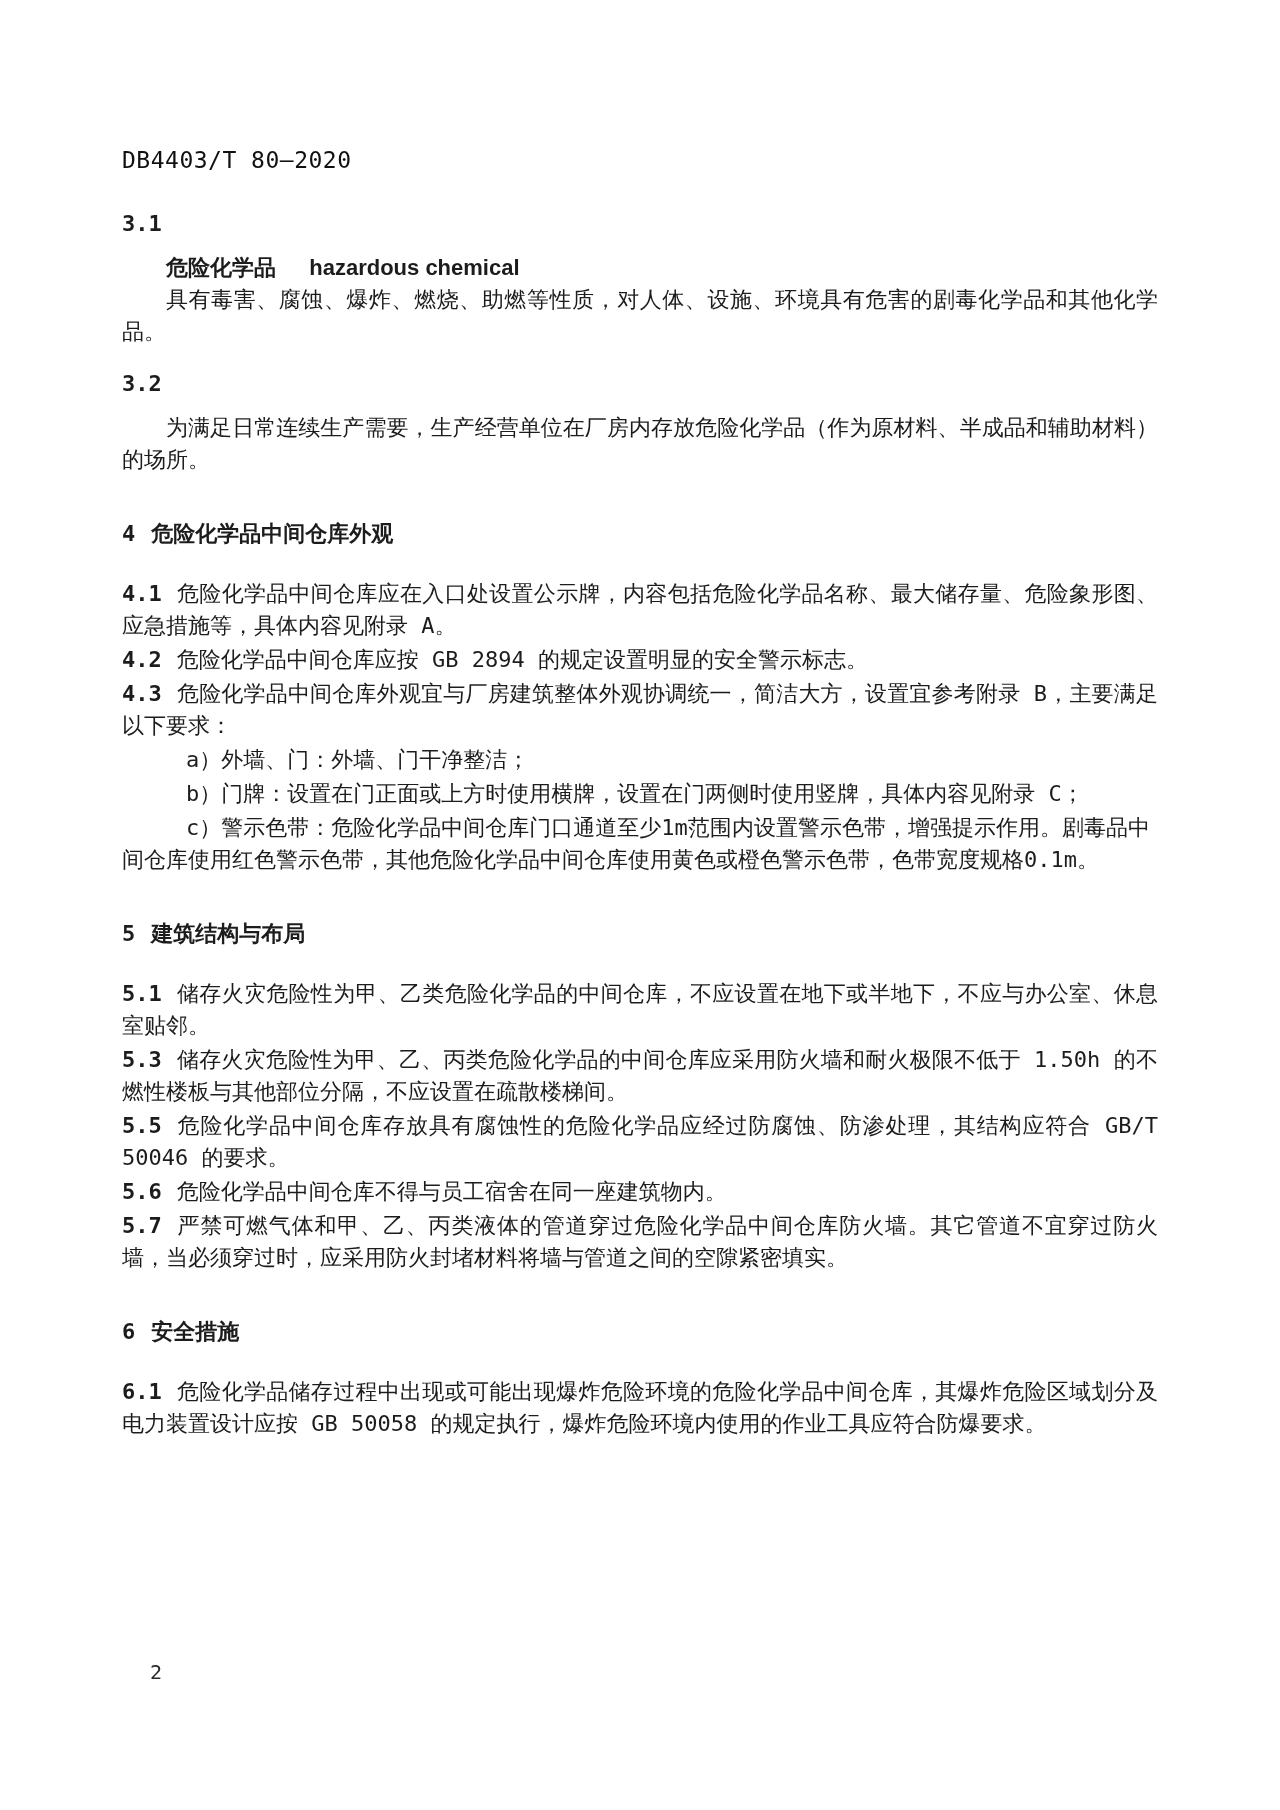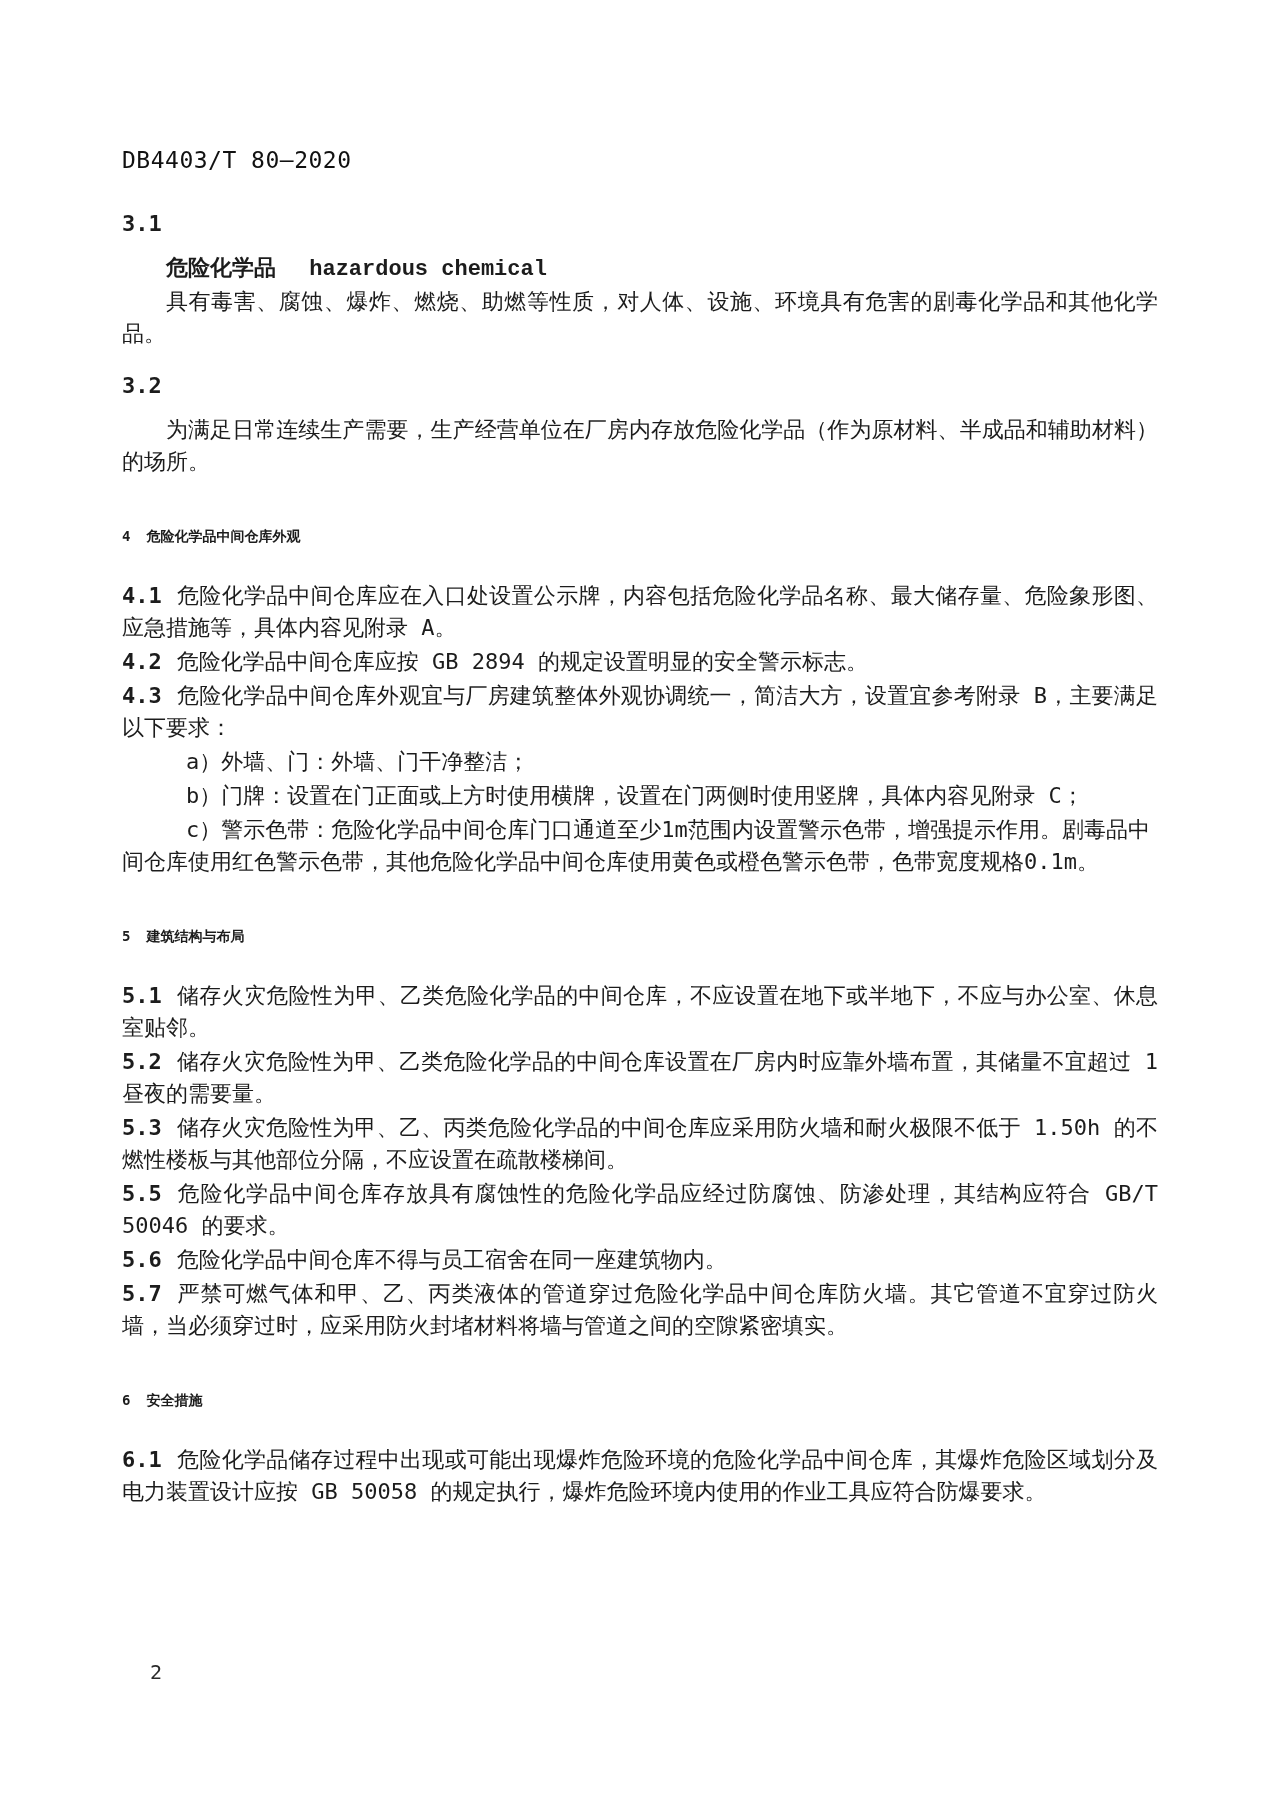--- a/index.html
+++ b/index.html
@@ -28,25 +28,25 @@
   .term-number {
     margin: 0 0 12px 0;
     font-family: "DejaVu Sans Mono", monospace;
     font-weight: 600;
   }
   .term-title { margin: 0; text-indent: 2em; font-weight: 700; }
   .term-zh {
     font-family: "DejaVu Sans Mono", "Liberation Sans", sans-serif;
     margin-right: 20px;
   }
-  .term-en { font-family: Liberation Mono, monospace; }
+  .term-en { font-family: Liberation Sans, sans-serif; }
   .term-def { margin: 0; text-indent: 2em; text-align: justify; }
   .section { margin-top: 42px; }
   .sec-heading {
-    font-size: 14px;
+    font-size: 22px;
     font-weight: 700;
     font-family: "DejaVu Sans Mono", "Liberation Sans", sans-serif;
     margin: 0 0 28px 0;
     line-height: 32px;
   }
   .sec-num { margin-right: 16px; }
   .clause { margin: 0 0 2px 0; text-align: justify; }
   .cnum {
     font-family: "DejaVu Sans Mono", monospace;
     font-weight: 700;
@@ -121,23 +121,20 @@
   </div>
 
   <div class="section">
     <h2 class="sec-heading">
       <span class="sec-num">5</span><span class="sec-title">建筑结构与布局</span>
     </h2>
     <p class="clause">
       <span class="cnum">5.1</span><span>储存火灾危险性为甲、乙类危险化学品的中间仓库，不应设置在地下或半地下，不应与办公室、休息室贴邻。</span>
     </p>
     <p class="clause">
-      <span class="cnum">5.2</span><span>储存火灾危险性为甲、乙类危险化学品的中间仓库设置在厂房内时应靠外墙布置，其储量不宜超过 1 昼夜的需要量。</span>
-    </p>
-    <p class="clause">
       <span class="cnum">5.3</span><span>储存火灾危险性为甲、乙、丙类危险化学品的中间仓库应采用防火墙和耐火极限不低于 1.50h 的不燃性楼板与其他部位分隔，不应设置在疏散楼梯间。</span>
     </p>
     <p class="clause">
       <span class="cnum">5.5</span><span>危险化学品中间仓库存放具有腐蚀性的危险化学品应经过防腐蚀、防渗处理，其结构应符合 GB/T 50046 的要求。</span>
     </p>
     <p class="clause">
       <span class="cnum">5.6</span><span>危险化学品中间仓库不得与员工宿舍在同一座建筑物内。</span>
     </p>
     <p class="clause">
       <span class="cnum">5.7</span><span>严禁可燃气体和甲、乙、丙类液体的管道穿过危险化学品中间仓库防火墙。其它管道不宜穿过防火墙，当必须穿过时，应采用防火封堵材料将墙与管道之间的空隙紧密填实。</span>

